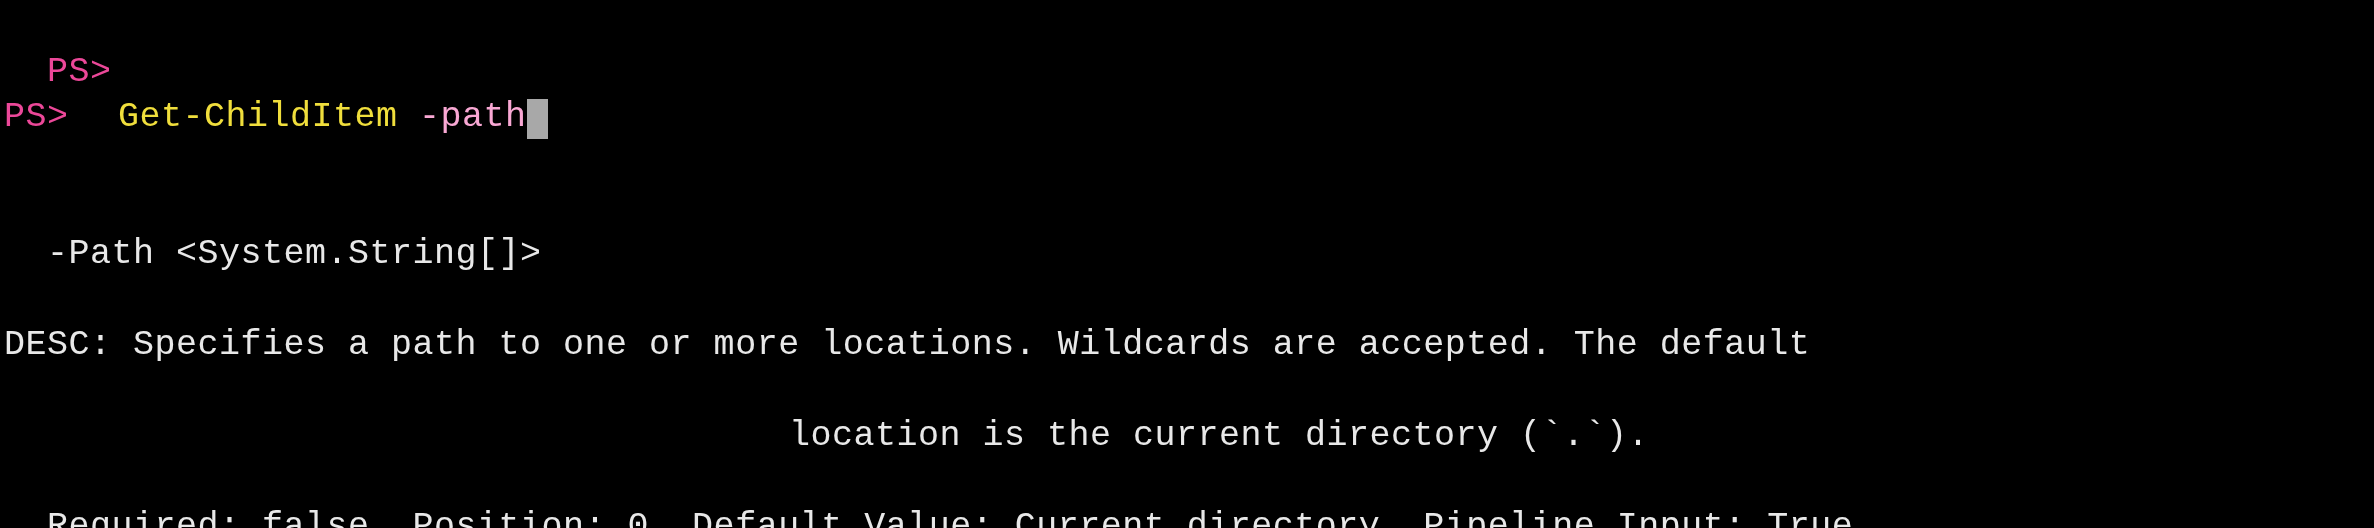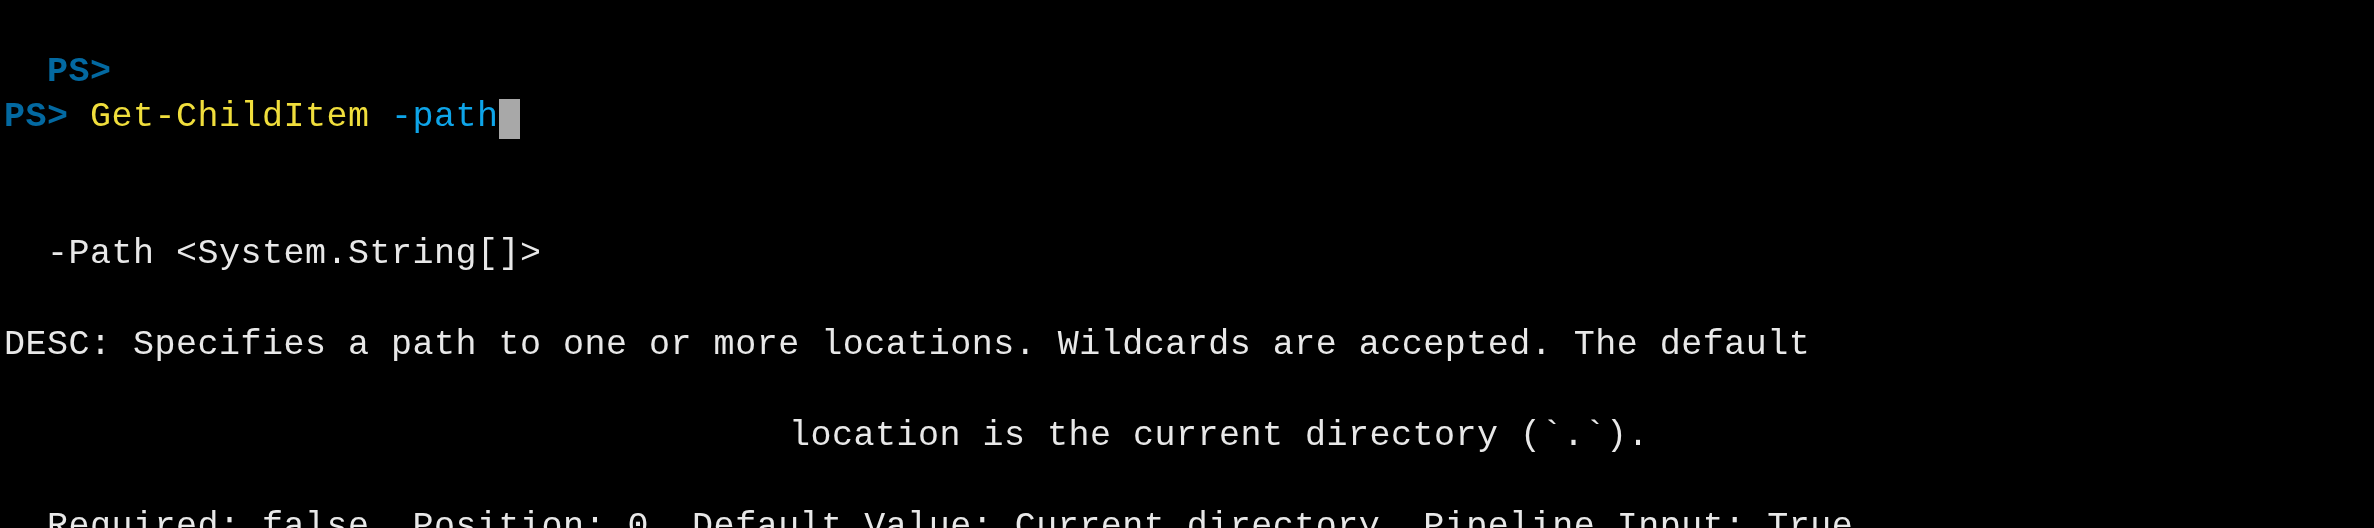--- a/index.html
+++ b/index.html
@@ -18,28 +18,28 @@
       height: 528px;
       overflow: hidden;
       font-weight: 400;
       letter-spacing: 0.5px;
     }
     .line {
       white-space: pre-wrap;
       word-wrap: break-word;
     }
     .prompt {
-      color: #0369a1;
-      font-weight: bold;
+      color: #ec4899;
     }
     .command {
       color: #f0de3c;
+      margin-left: 28px;
     }
     .param {
-      color: #0ea5e9;
+      color: #f9a8d4;
     }
     .cursor {
       display: inline-block;
       background-color: #a8a8a8;
       width: 0.6em;
       height: 1.15em;
       vertical-align: text-bottom;
       margin-bottom: -0.05em;
     }
     .spacer {

